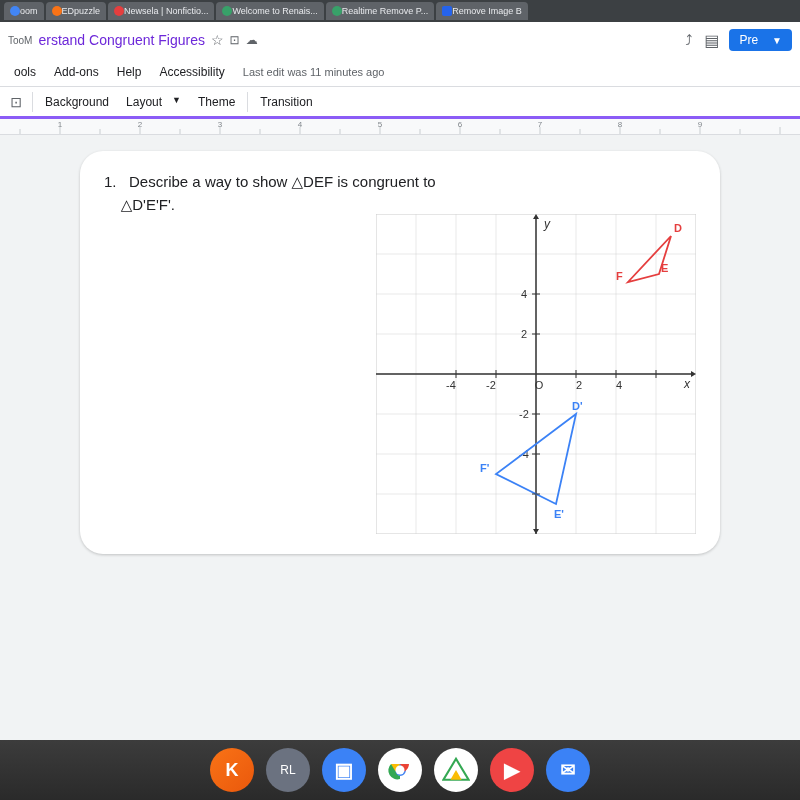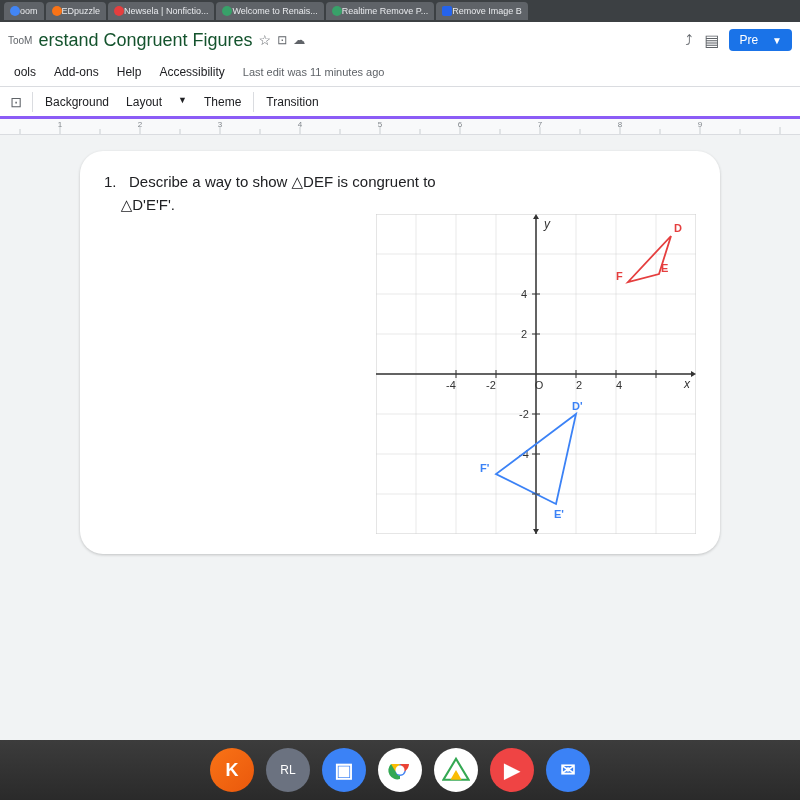--- a/index.html
+++ b/index.html
@@ -54,23 +54,23 @@
       align-items: center;
       padding: 4px 8px;
       gap: 6px;
       height: 36px;
     }
     .app-logo {
       font-size: 10px;
       color: #5f6368;
     }
     .doc-title {
-      font-size: 18px;
+      font-size: 14px;
       font-weight: 500;
-      color: #14532d;
+      color: #6d28d9;
     }
     .title-icons {
       display: flex;
       gap: 6px;
       align-items: center;
       color: #5f6368;
       font-size: 14px;
     }
     .top-right-buttons {
       margin-left: auto;
@@ -146,21 +146,21 @@
     }
     .toolbar-tab {
       padding: 2px 8px;
       font-size: 12px;
       cursor: pointer;
       color: #202124;
       border-radius: 3px;
     }
     .toolbar-tab-dropdown {
       display: flex;
-      gap: 16px;
+      gap: 10px;
     }
 
     
     .ruler {
       height: 16px;
       background: #f8f9fa;
       border-bottom: 1px solid #dadce0;
       overflow: hidden;
       position: relative;
     }

